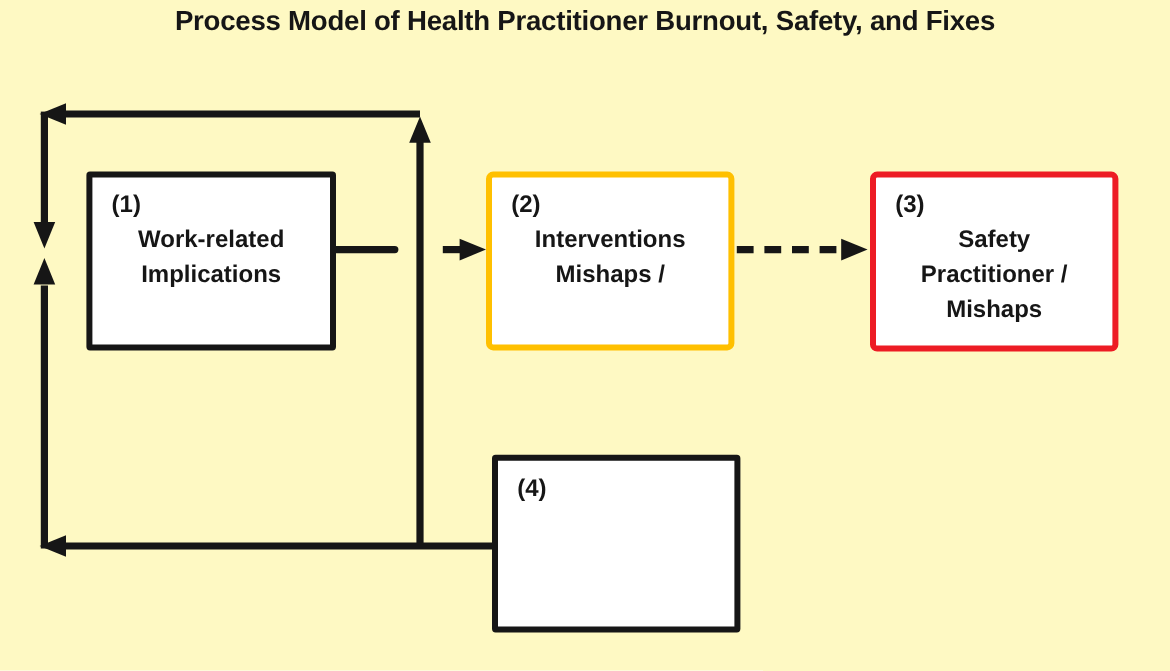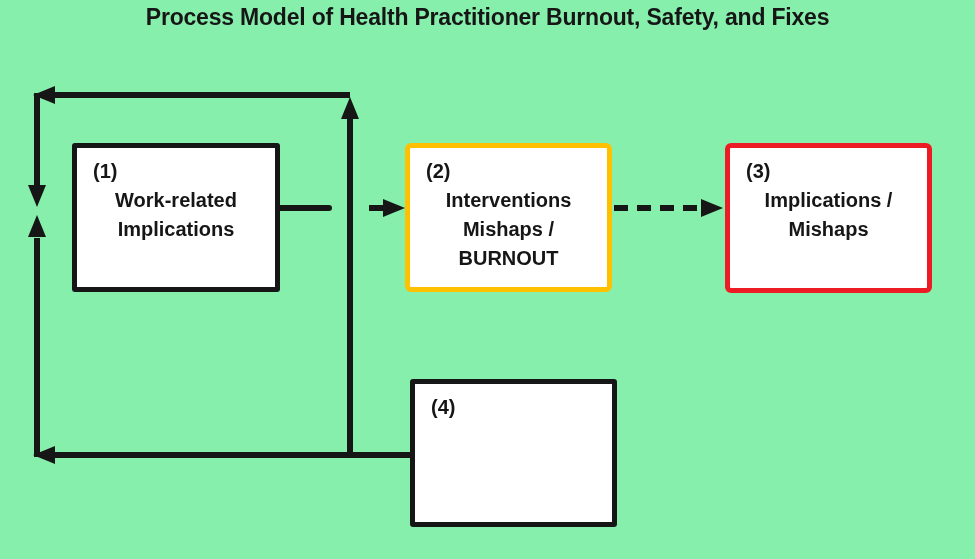--- a/index.html
+++ b/index.html
@@ -6,21 +6,21 @@
     margin: 0;
     padding: 0;
     background: #ffffff;
     color: #161616;
     font-family: "Liberation Sans", sans-serif;
   }
   .canvas {
     position: relative;
     width: 975px;
     height: 559px;
-    background: #86efac;
+    background: #fef9c3;
     overflow: hidden;
   }
   .title {
     position: absolute;
     left: 0;
     right: 0;
     top: 4px;
     margin: 0;
     text-align: center;
     font-size: 23px;
@@ -100,26 +100,26 @@
   <div class="box box--precipitants" style="border-color: rgb(22, 22, 22);">
     <div class="box-number">(1)</div>
     <div class="box-line">Work-related</div>
     <div class="box-line">Implications</div>
   </div>
 
   <div class="box box--gold box--burnout" style="border-color: rgb(255, 192, 0);">
     <div class="box-number">(2)</div>
     <div class="box-line">Interventions</div>
     <div class="box-line">Mishaps /</div>
-    <div class="box-line">BURNOUT</div>
   </div>
 
   <div class="box box--red box--safety" style="border-color: rgb(237, 28, 36);">
     <div class="box-number">(3)</div>
-    <div class="box-line">Implications /</div>
+    <div class="box-line">Safety</div>
+    <div class="box-line">Practitioner /</div>
     <div class="box-line">Mishaps</div>
   </div>
 
   <div class="box box--interventions" style="border-color: rgb(22, 22, 22);">
     <div class="box-number">(4)</div>
   </div>
 
 </div>
 
 </body></html>

